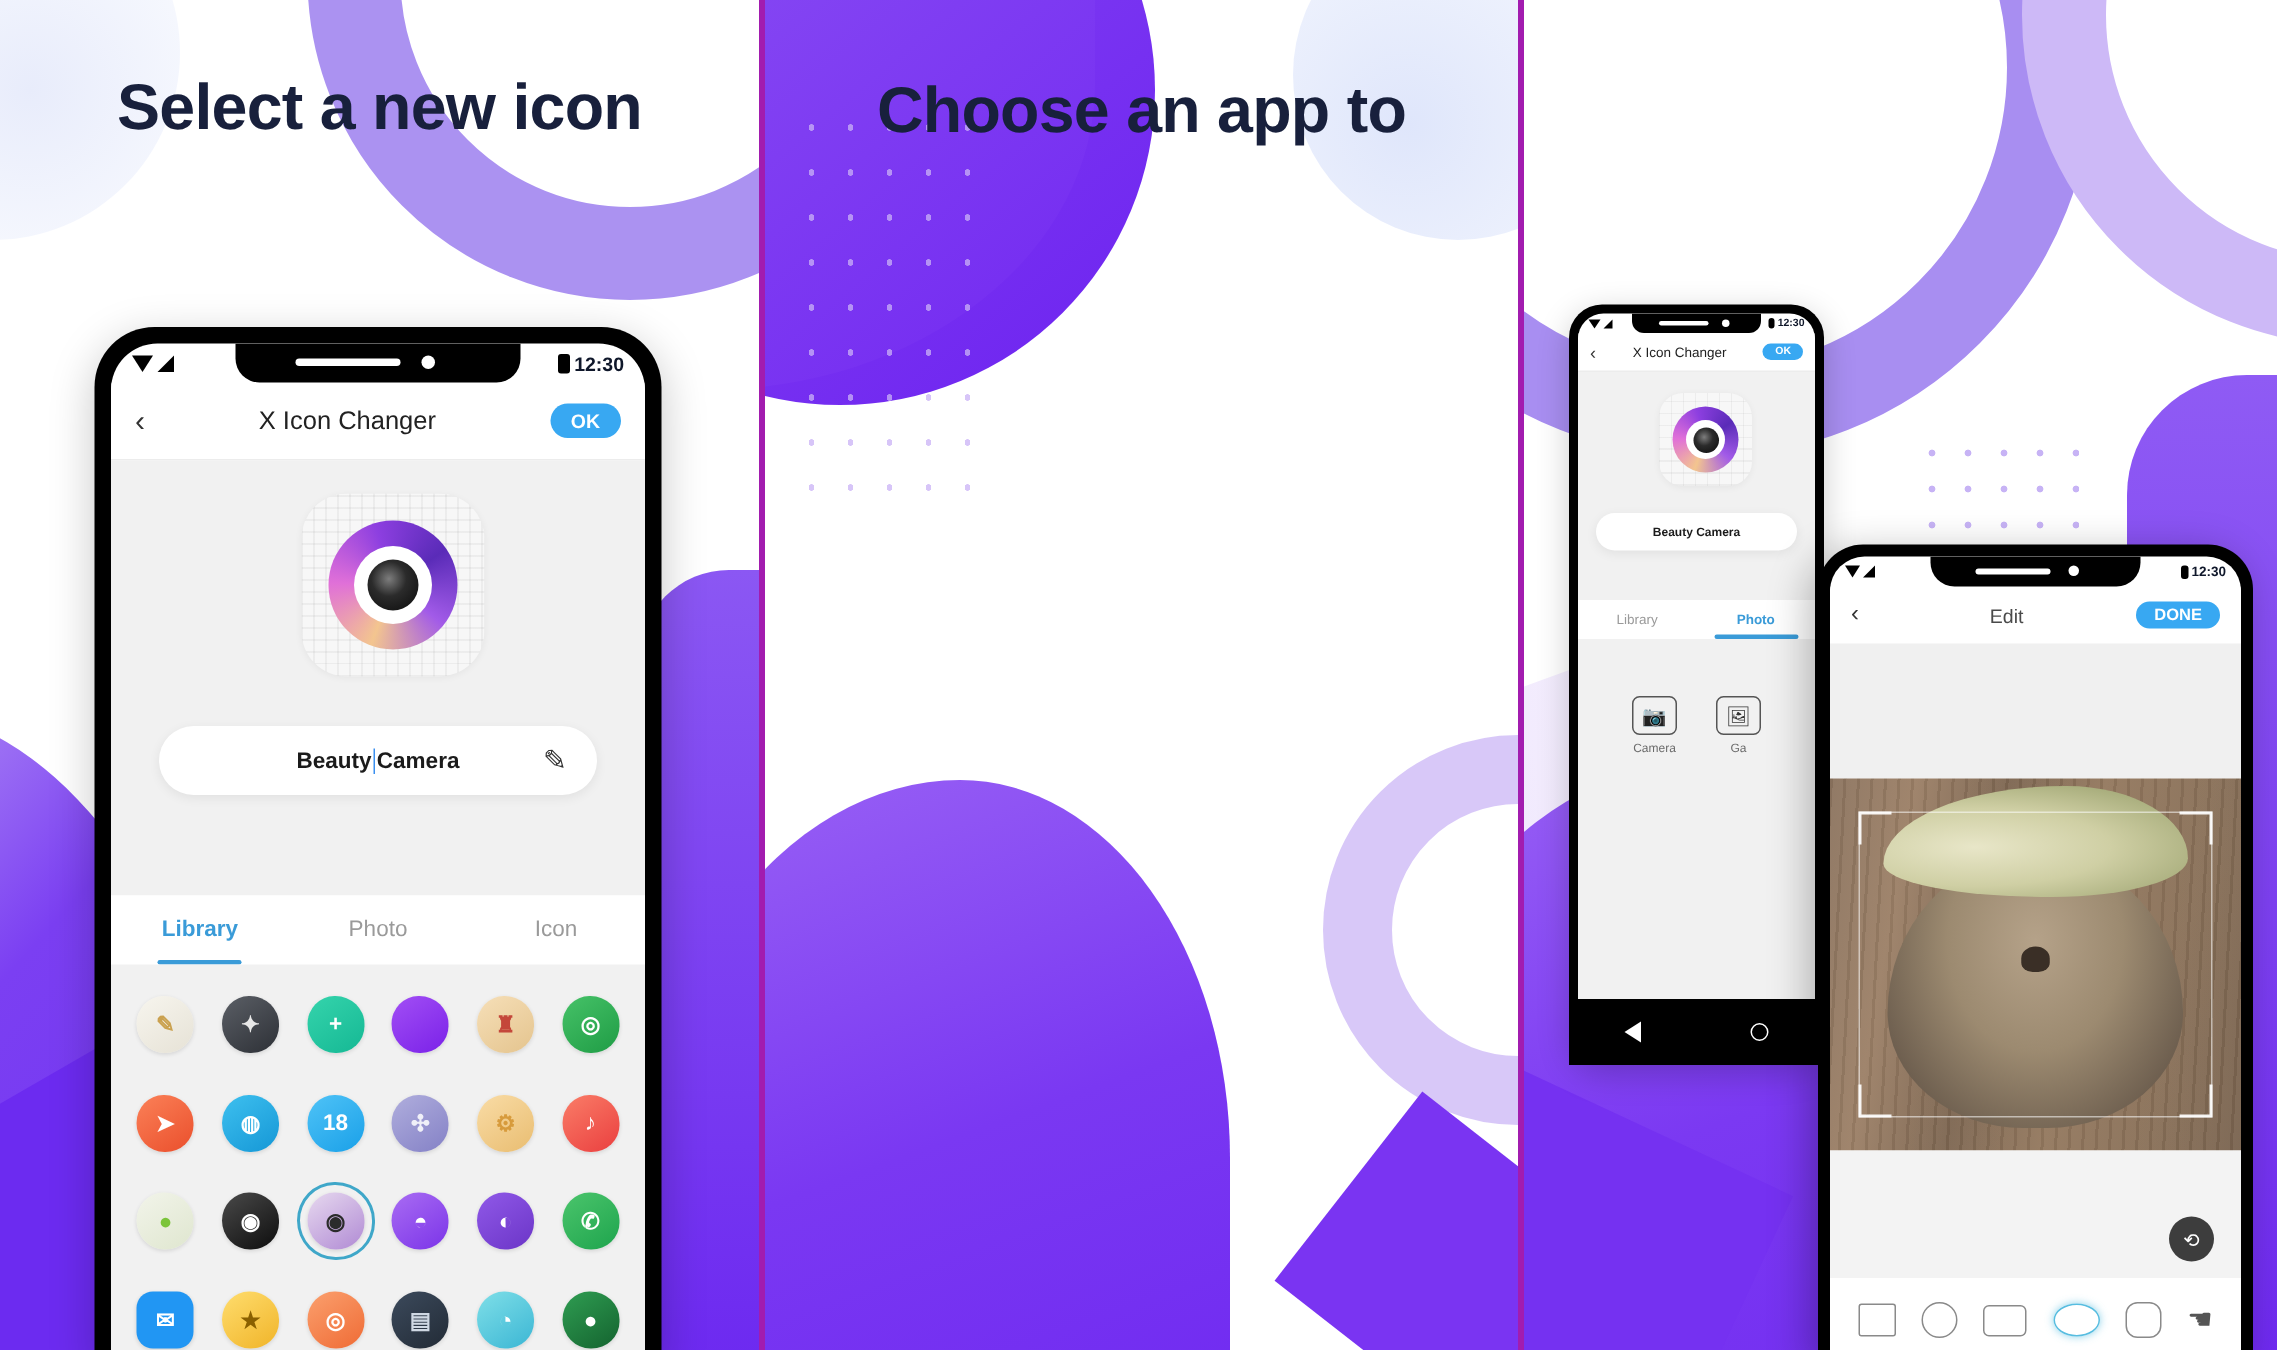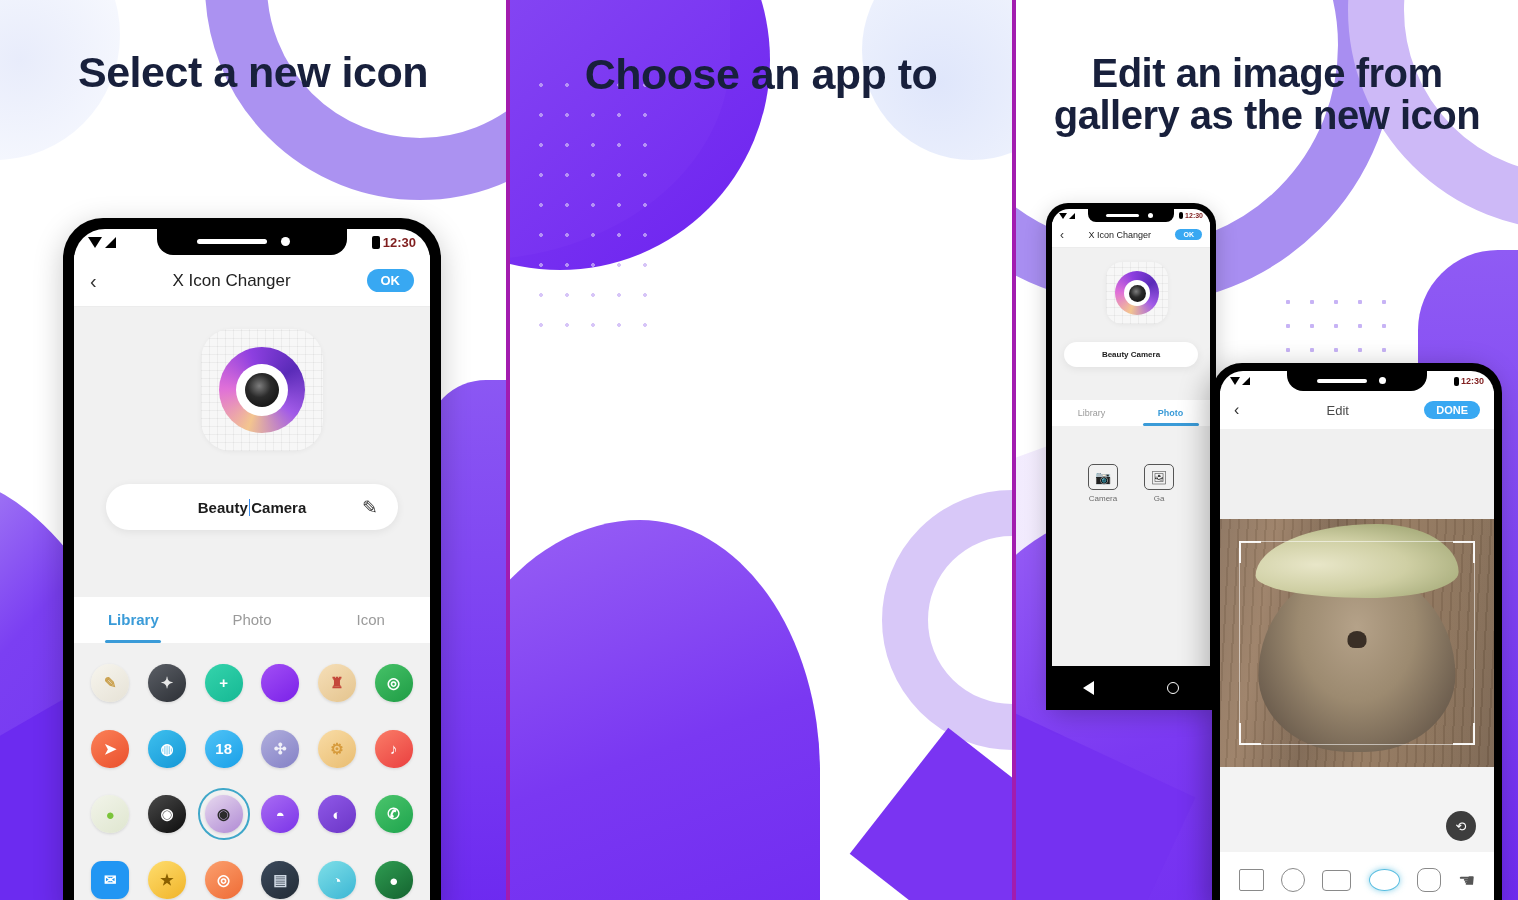--- a/index.html
+++ b/index.html
@@ -68,21 +68,21 @@
 
   
   .phone{ position:absolute; background:#000; z-index:8; }
   .phone .screen{ position:absolute; background:#fff; overflow:hidden; }
   .notch{ position:absolute; background:#000; left:50%; transform:translateX(-50%);
     border-radius:0 0 16px 16px; z-index:4; }
   .speaker{ position:absolute; background:#fff; border-radius:3px; }
   .camdot{ position:absolute; background:#fff; border-radius:50%; }
 
   .statusbar{ position:absolute; left:0; right:0; top:0; display:flex;
-    align-items:center; justify-content:space-between; z-index:5; color:#7f1d1d; }
+    align-items:center; justify-content:space-between; z-index:5; color:#0f172a; }
   .sb-left{ display:flex; gap:3px; align-items:center; }
   .tri-wifi{ width:0;height:0;border-left:7px solid transparent;border-right:7px solid transparent;border-top:11px solid #000; }
   .tri-sig{ width:0;height:0;border-left:11px solid transparent;border-bottom:11px solid #000; }
   .sb-right{ display:flex; align-items:center; gap:3px; font-size:13px; font-weight:bold; }
   .batt{ width:8px; height:13px; background:#000; border-radius:2px; }
 
   
   .appbar{ position:absolute; left:0; right:0; background:#fff; display:flex;
     align-items:center; justify-content:space-between; border-bottom:1px solid #ececec; }
   .chev{ font-size:20px; color:#333; font-weight:300; line-height:1; }
@@ -349,24 +349,20 @@
     <div class="blob p3-bottom"></div>
     <div class="blob p3-bl"></div>
     <div class="dots" style="left:260px; top:290px; width:110px; height:110px;
         background-image:radial-gradient(#b9a0f2 2px, transparent 2.5px);
         background-size:24px 24px; opacity:.8;"></div>
     <div class="dots" style="left:55px; top:610px; width:120px; height:90px;
         background-image:radial-gradient(#6f3ac4 2.5px, transparent 3px);
         background-size:30px 30px; opacity:.7;"></div>
     <div class="blob p3-right"></div>
 
-    <div class="headline hl3" id="hl3">
-        <div>Edit an image from</div>
-        <div>gallery as the new icon</div>
-      </div>
 
     <div class="phone" style="left:30px; top:203px; width:170px; height:507px; border-radius:22px; box-shadow:0 6px 22px rgba(0,0,0,.2);">
       <div class="screen" style="left:6px; top:6px; right:6px; bottom:44px; border-radius:17px 17px 0 0;">
         <div class="notch" style="top:0; width:86px; height:13px; border-radius:0 0 8px 8px;">
           <div class="speaker" style="left:18px; top:5px; width:33px; height:3px;"></div>
           <div class="camdot" style="left:60px; top:4px; width:5px; height:5px;"></div>
         </div>
         <div class="statusbar" style="height:13px; padding:0 7px;">
           <div class="sb-left" style="gap:2px;">
             <div class="tri-wifi" style="border-left-width:4px;border-right-width:4px;border-top-width:6px;"></div>

